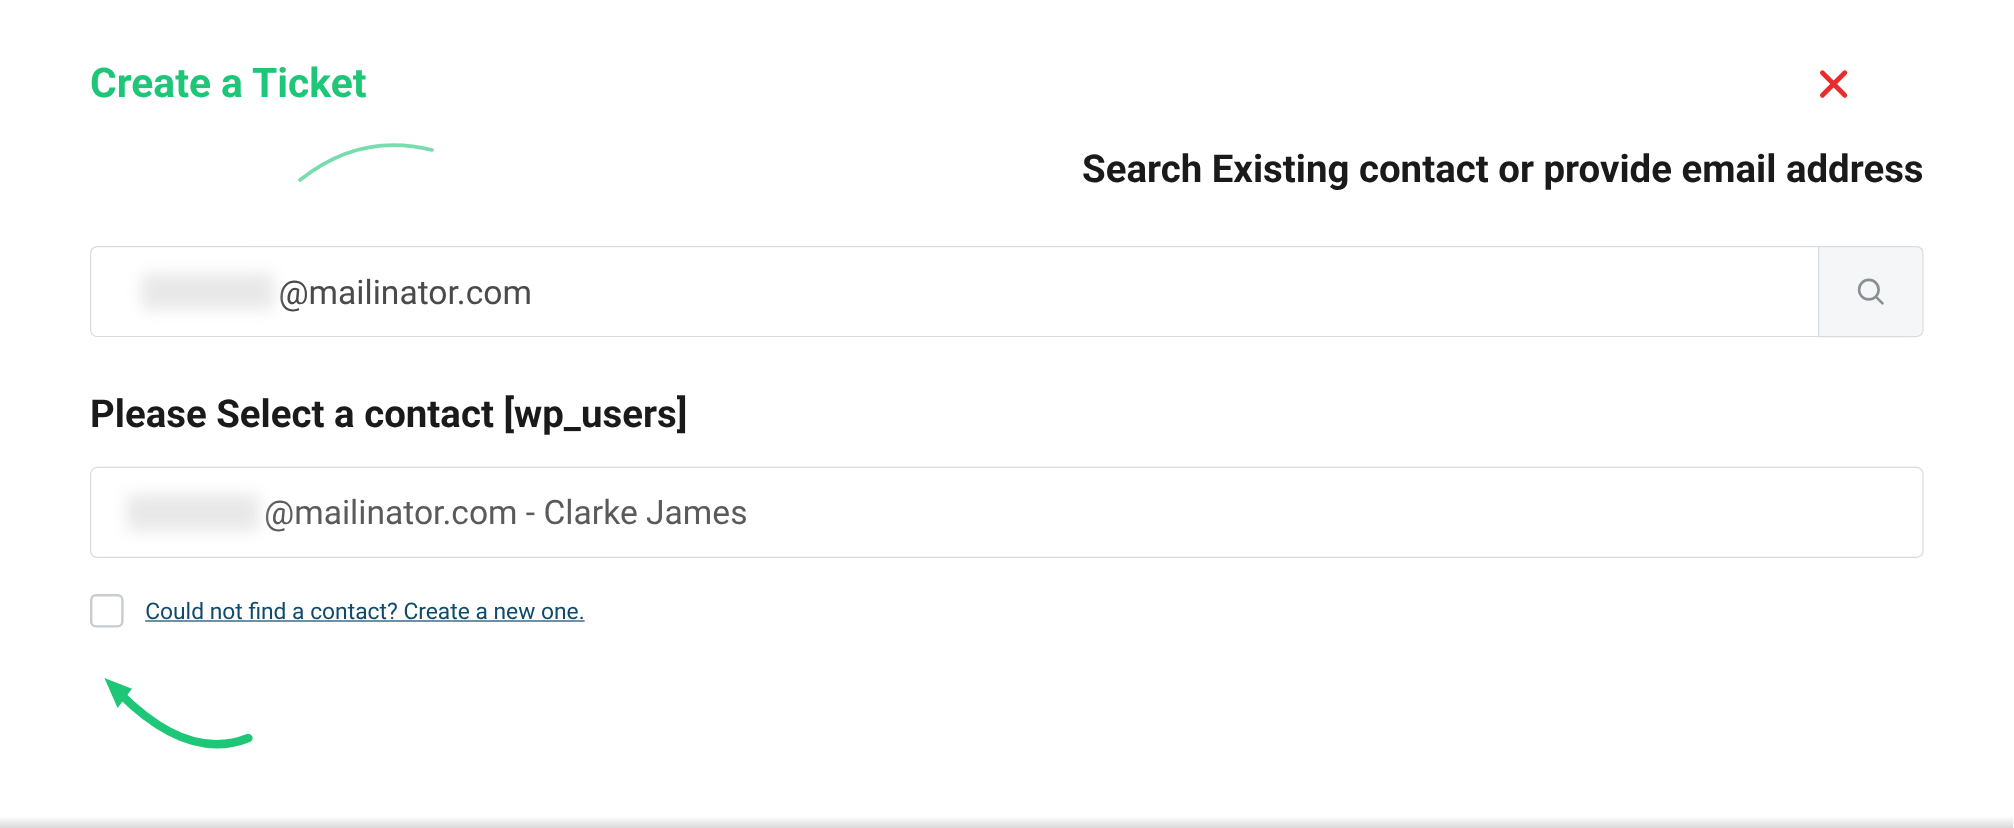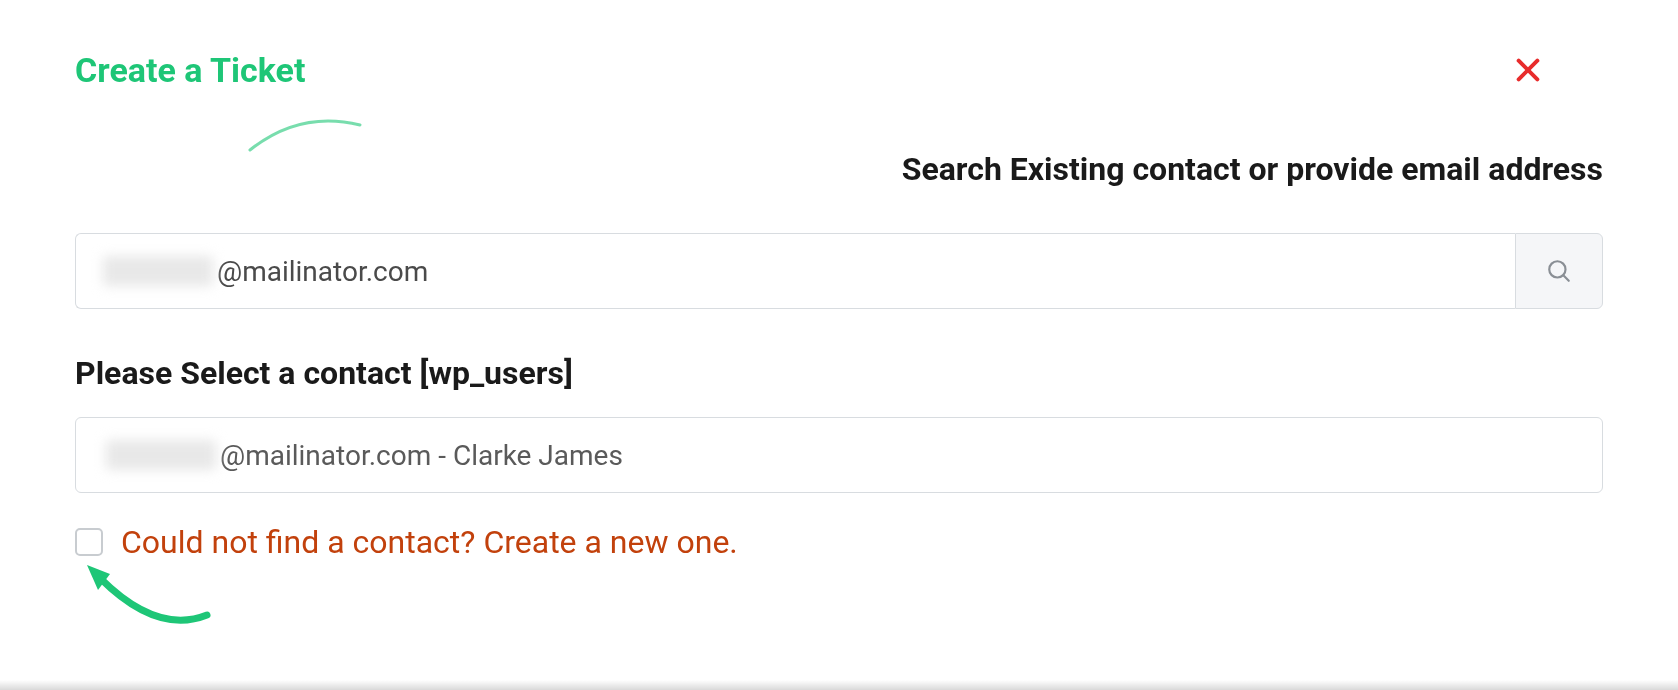--- a/index.html
+++ b/index.html
@@ -17,21 +17,21 @@
     }
     .modal-container {
       padding: 50px 75px 40px 75px;
       position: relative;
       height: 100%;
     }
     .modal-title {
       color: #1ec677;
       font-size: 34px;
       font-weight: 700;
-      margin-bottom: 60px;
+      margin-bottom: 32px;
     }
     .close-btn {
       position: absolute;
       top: 50px;
       right: 130px;
       width: 40px;
       height: 40px;
       cursor: pointer;
       display: flex;
       align-items: center;
@@ -52,21 +52,21 @@
       display: flex;
       width: 100%;
       margin-bottom: 45px;
     }
     .search-input-display {
       flex: 1;
       height: 76px;
       border: 1px solid #d8dce0;
       border-right: none;
       border-radius: 6px 0 0 6px;
-      padding: 0 27px;
+      padding: 0 42px;
       font-size: 28px;
       color: #4a4a4a;
       background: #ffffff;
       display: flex;
       align-items: center;
     }
     .blurred-prefix {
       display: inline-block;
       width: 110px;
       height: 30px;
@@ -118,22 +118,23 @@
     .checkbox {
       width: 28px;
       height: 28px;
       border: 2px solid #c8ccd0;
       border-radius: 5px;
       background: #ffffff;
       cursor: pointer;
       flex-shrink: 0;
     }
     .checkbox-label {
-      font-size: 32px;
-      color: #c2410c;
+      font-size: 19px;
+      color: #0c4a6e;
+      text-decoration: underline;
     }
     .annotation-arrow {
       position: absolute;
       left: 82px;
       top: 560px;
       pointer-events: none;
     }
     .bottom-shadow {
       position: absolute;
       bottom: 0;

